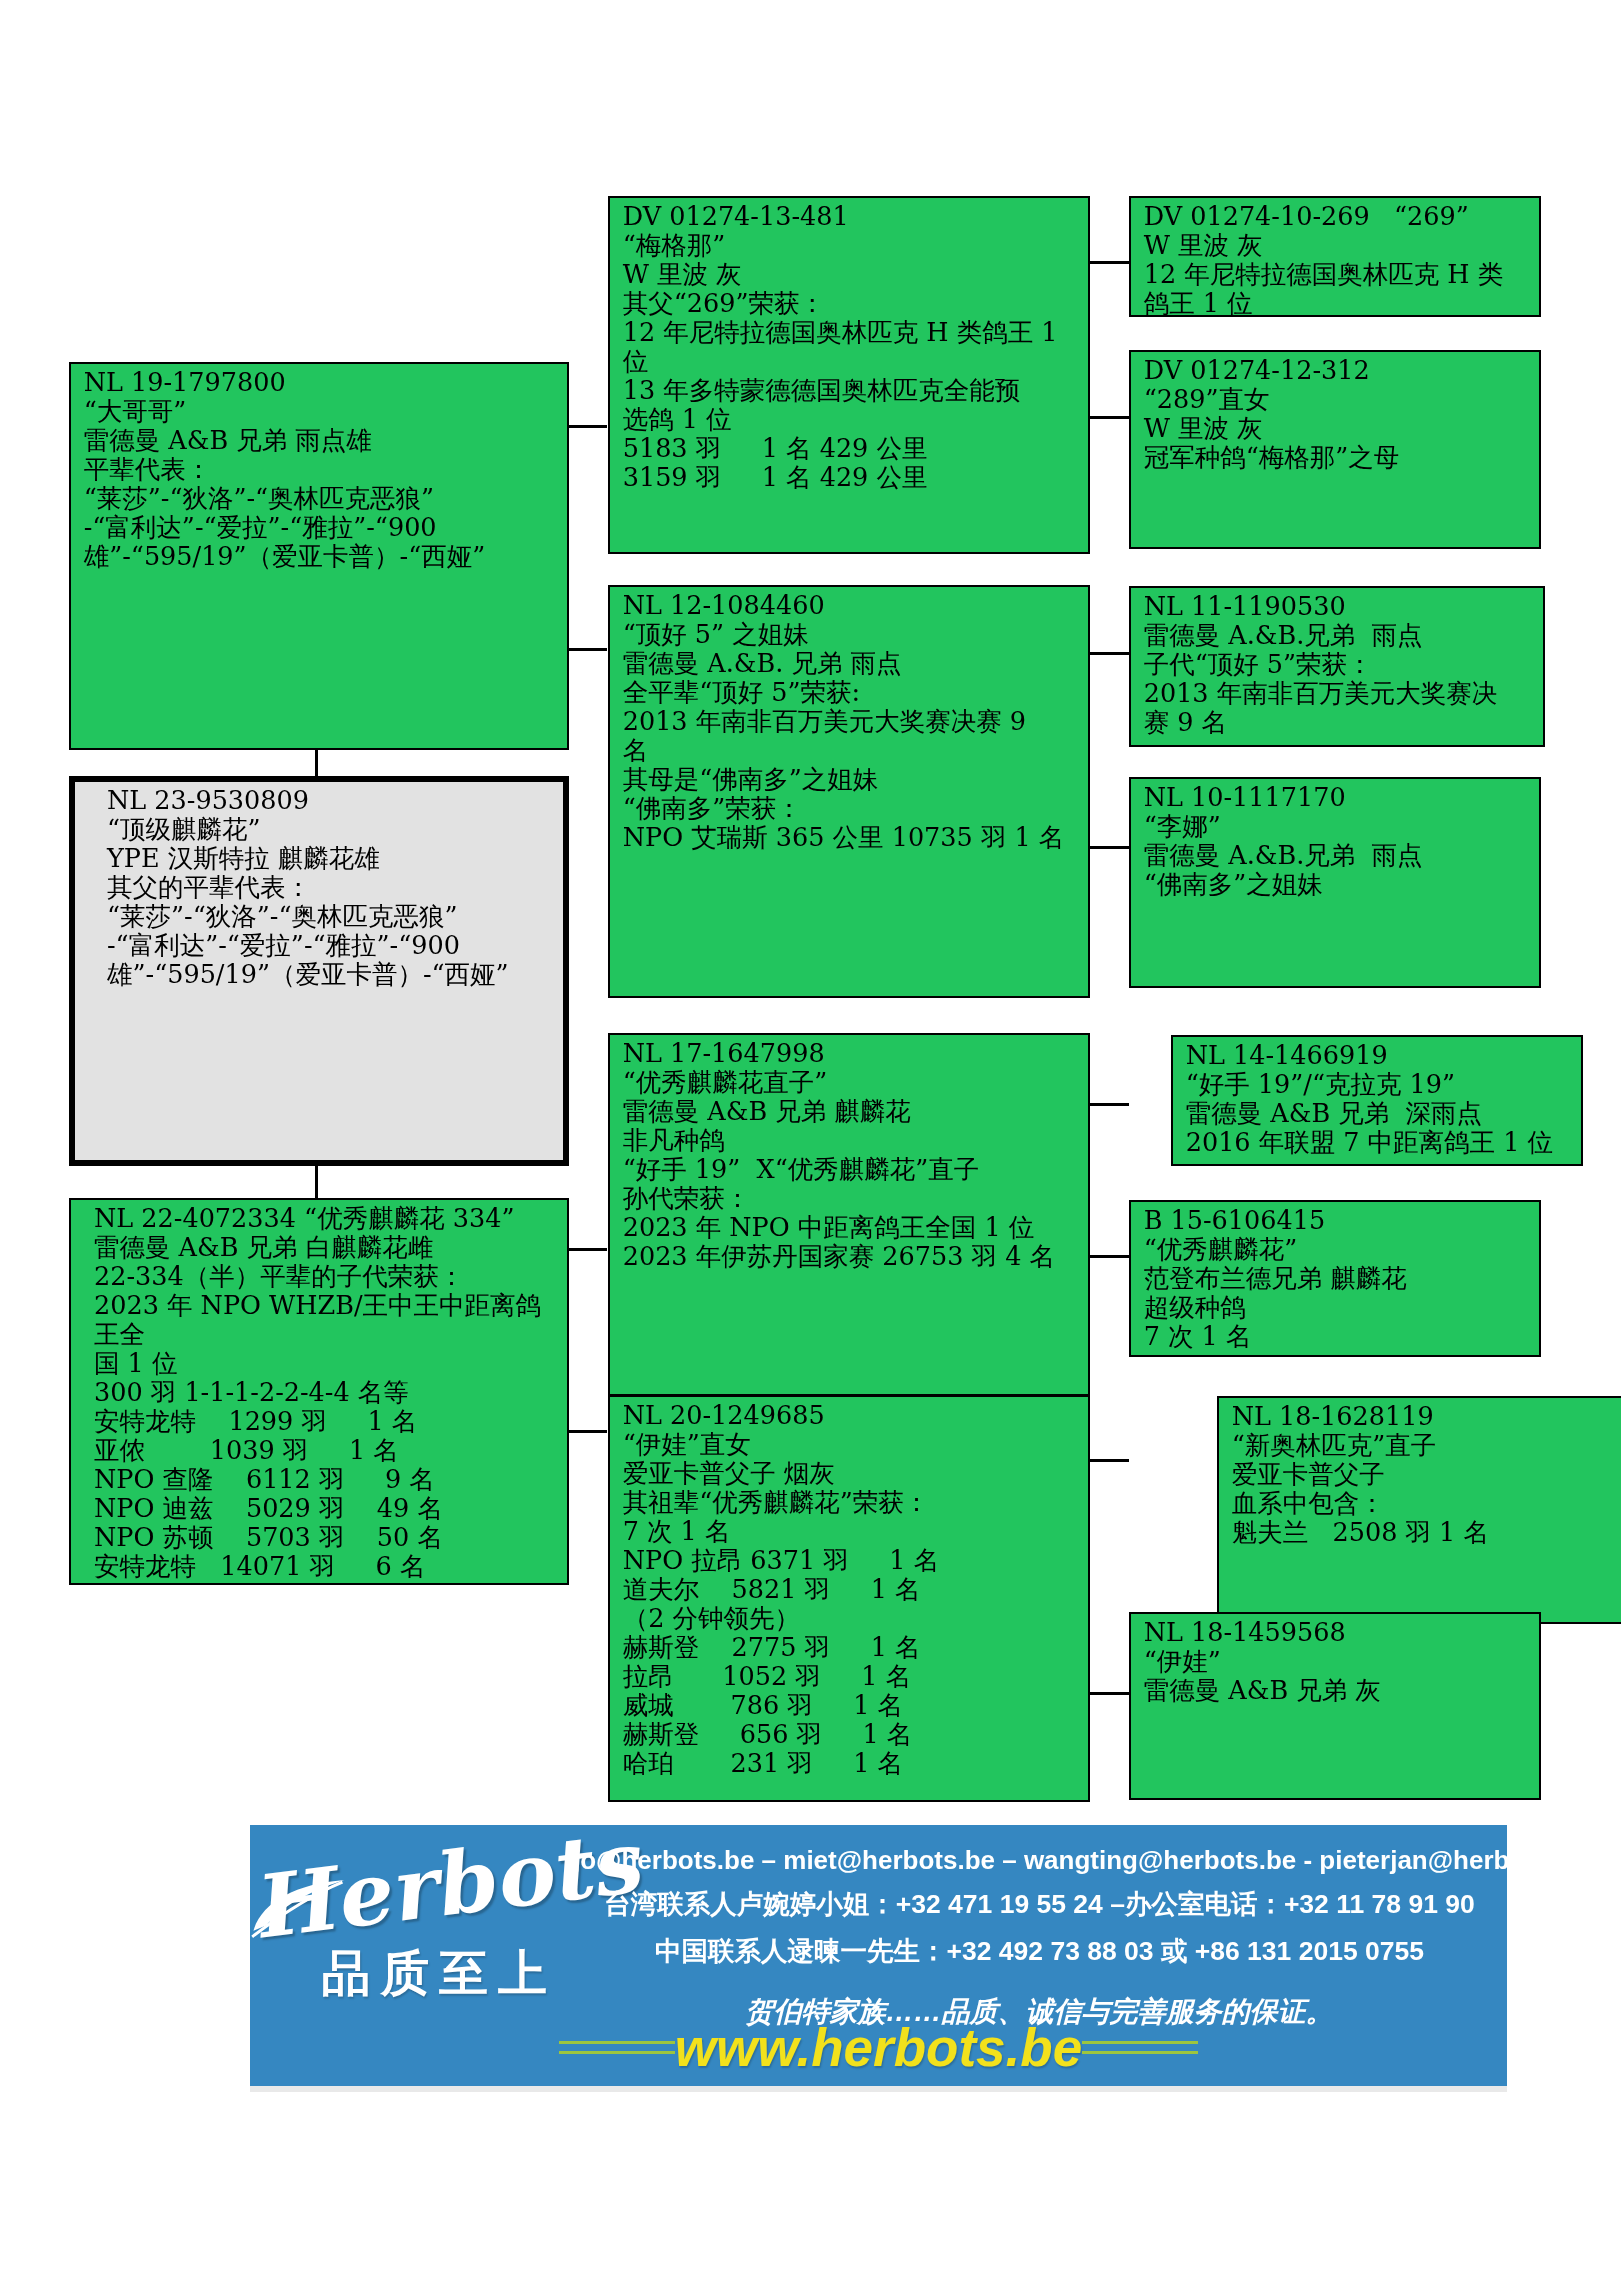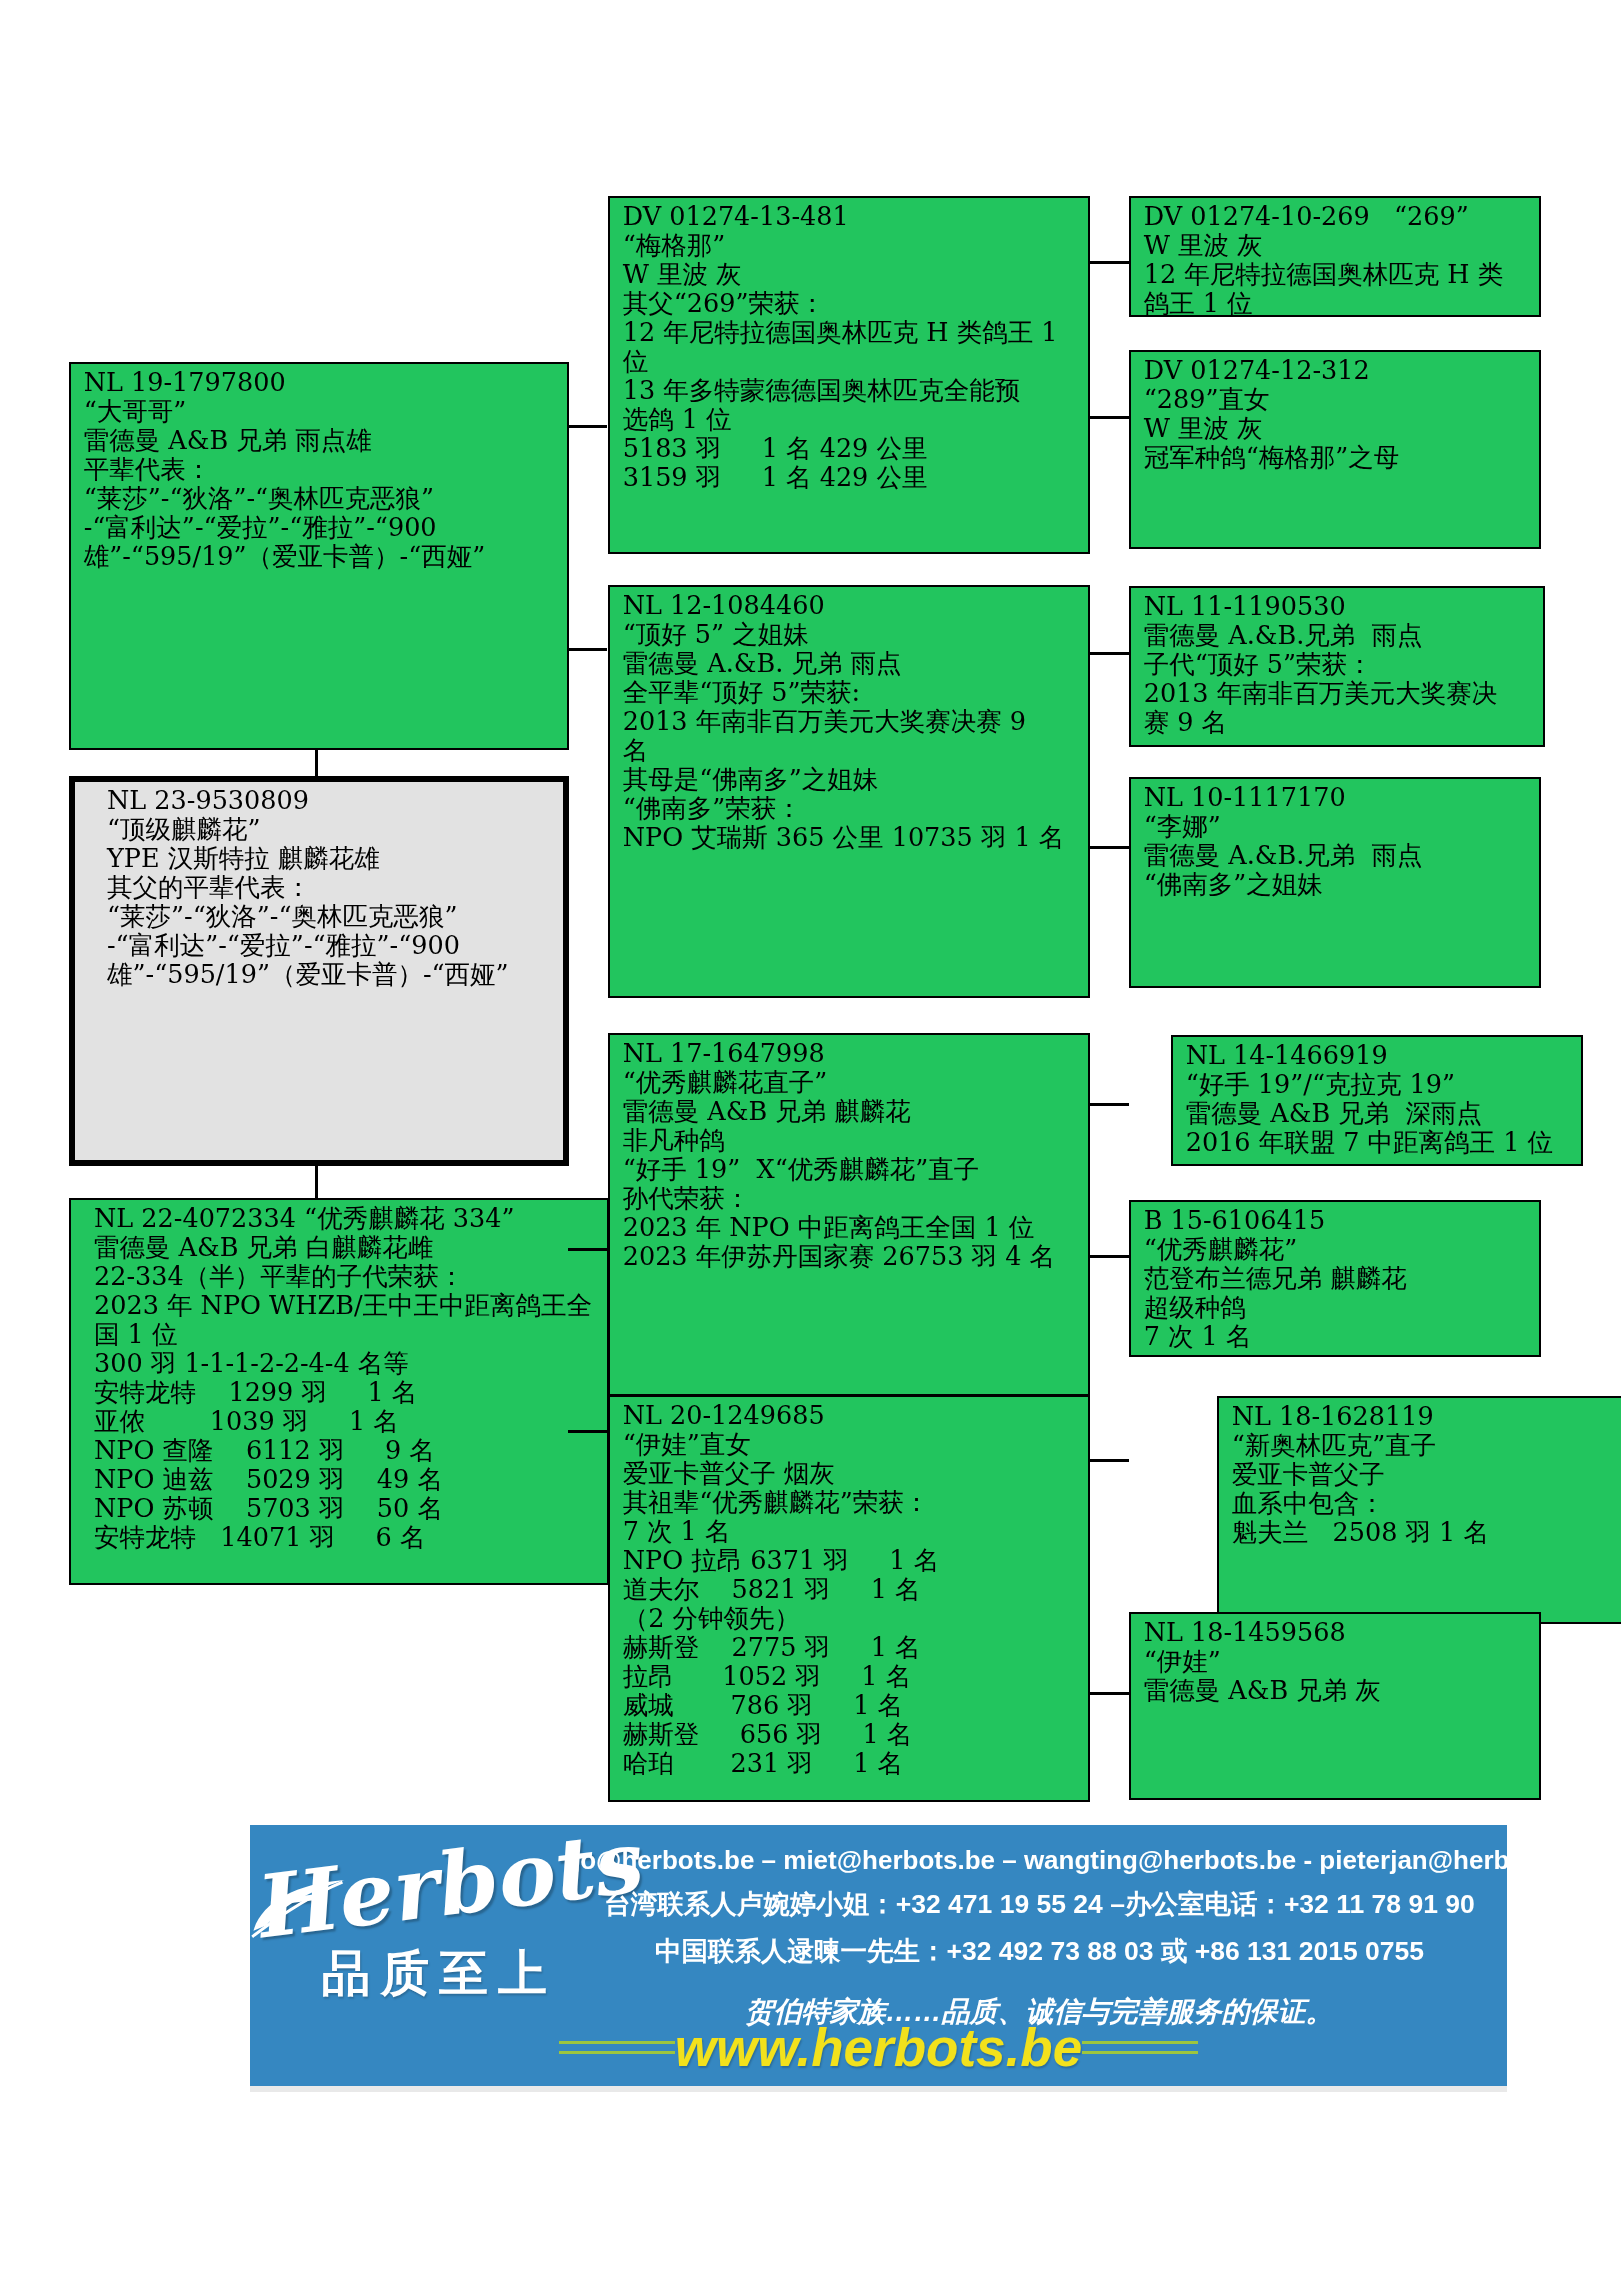--- a/index.html
+++ b/index.html
@@ -53,21 +53,21 @@
 “莱莎”-“狄洛”-“奥林匹克恶狼”
 -“富利达”-“爱拉”-“雅拉”-“900
 雄”-“595/19”（爱亚卡普）-“西娅”</div>
   <div class="pbox subject" style="left:69px;top:776px;width:500px;height:390px;padding-left:32px;">NL 23-9530809
 “顶级麒麟花”
 YPE 汉斯特拉 麒麟花雄
 其父的平辈代表：
 “莱莎”-“狄洛”-“奥林匹克恶狼”
 -“富利达”-“爱拉”-“雅拉”-“900
 雄”-“595/19”（爱亚卡普）-“西娅”</div>
-  <div class="pbox" style="left:69px;top:1198px;width:540px;height:387px;padding-left:23px;">NL 22-4072334 “优秀麒麟花 334”
+  <div class="pbox" style="left:69px;top:1198px;width:500px;height:387px;padding-left:23px;">NL 22-4072334 “优秀麒麟花 334”
 雷德曼 A&amp;B 兄弟 白麒麟花雌
 22-334（半）平辈的子代荣获：
 2023 年 NPO WHZB/王中王中距离鸽王全
 国 1 位
 300 羽 1-1-1-2-2-4-4 名等
 安特龙特    1299 羽     1 名
 亚侬        1039 羽     1 名
 NPO 查隆    6112 羽     9 名
 NPO 迪兹    5029 羽    49 名
 NPO 苏顿    5703 羽    50 名

